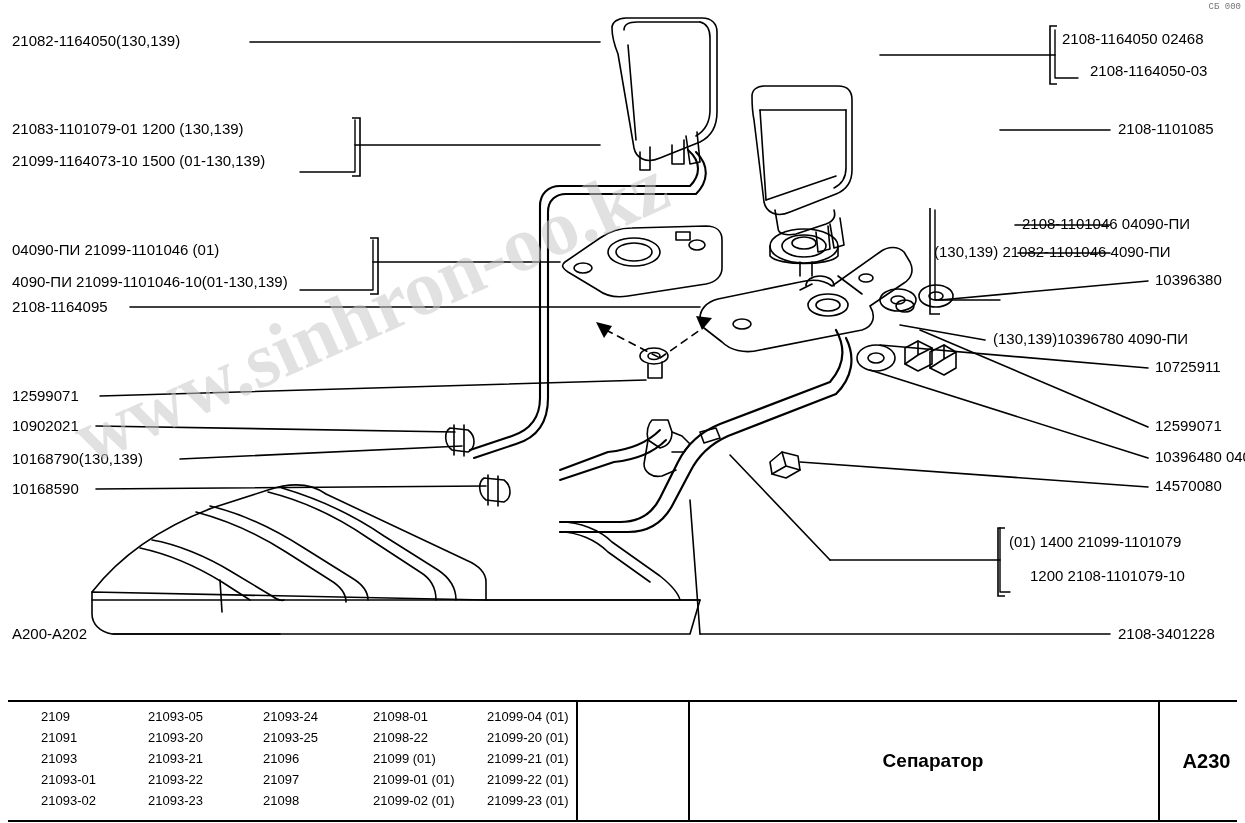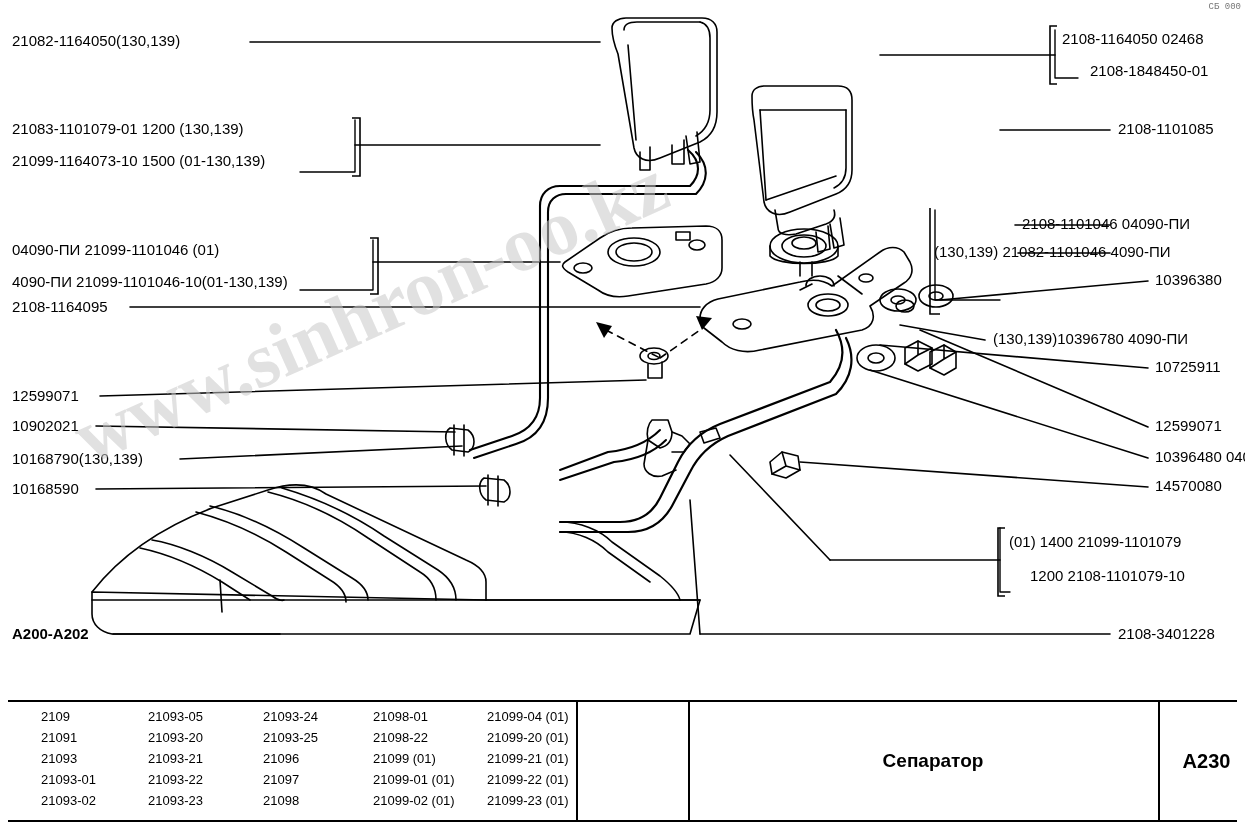--- a/index.html
+++ b/index.html
@@ -6,21 +6,21 @@
   body{
     width:1245px;height:823px;
     background:#ffffff;
     font-family:"Liberation Sans", sans-serif;
     color:#000;
     position:relative;
     overflow:hidden;
   }
   #sheet{position:absolute;left:0;top:0;width:1245px;height:823px;}
   .lbl{position:absolute;font-size:15px;white-space:nowrap;letter-spacing:0px;}
-  .lbl.bold{font-weight:bold;}
+  .lbl.bold{font-weight:normal;}
   svg.art{position:absolute;left:0;top:0;width:1245px;height:823px;pointer-events:none;}
   
   #watermark{
     position:absolute;left:60px;top:400px;
     width:1000px;height:260px;
     font-family:"Liberation Serif", serif;
     font-size:78px;font-weight:bold;
     color:#c9c9c9;
     opacity:.55;
     transform:rotate(-24deg);
@@ -207,21 +207,21 @@
   <div class="lbl" style="left:12px;top:241px">04090-ПИ 21099-1101046           (01)</div>
   <div class="lbl" style="left:12px;top:273px">4090-ПИ 21099-1101046-10(01-130,139)</div>
   <div class="lbl" style="left:12px;top:298px">2108-1164095</div>
   <div class="lbl" style="left:12px;top:387px">12599071</div>
   <div class="lbl" style="left:12px;top:417px">10902021</div>
   <div class="lbl" style="left:12px;top:450px">10168790(130,139)</div>
   <div class="lbl" style="left:12px;top:480px">10168590</div>
   <div class="lbl bold" style="left:12px;top:625px">A200-A202</div>
 
   <div class="lbl" style="left:1062px;top:30px">2108-1164050 02468</div>
-  <div class="lbl" style="left:1090px;top:62px">2108-1848450-01</div>
+  <div class="lbl" style="left:1090px;top:62px">2108-1164050-03</div>
   <div class="lbl" style="left:1118px;top:120px">2108-1101085</div>
   <div class="lbl" style="left:1022px;top:215px">2108-1101046 04090-ПИ</div>
   <div class="lbl" style="left:934px;top:243px">(130,139) 21082-1101046 4090-ПИ</div>
   <div class="lbl" style="left:1155px;top:271px">10396380</div>
   <div class="lbl" style="left:993px;top:330px">(130,139)10396780 4090-ПИ</div>
   <div class="lbl" style="left:1155px;top:358px">10725911</div>
   <div class="lbl" style="left:1155px;top:417px">12599071</div>
   <div class="lbl" style="left:1155px;top:448px">10396480 04090-ПИ</div>
   <div class="lbl" style="left:1155px;top:477px">14570080</div>
   <div class="lbl" style="left:1009px;top:533px">(01) 1400  21099-1101079</div>

